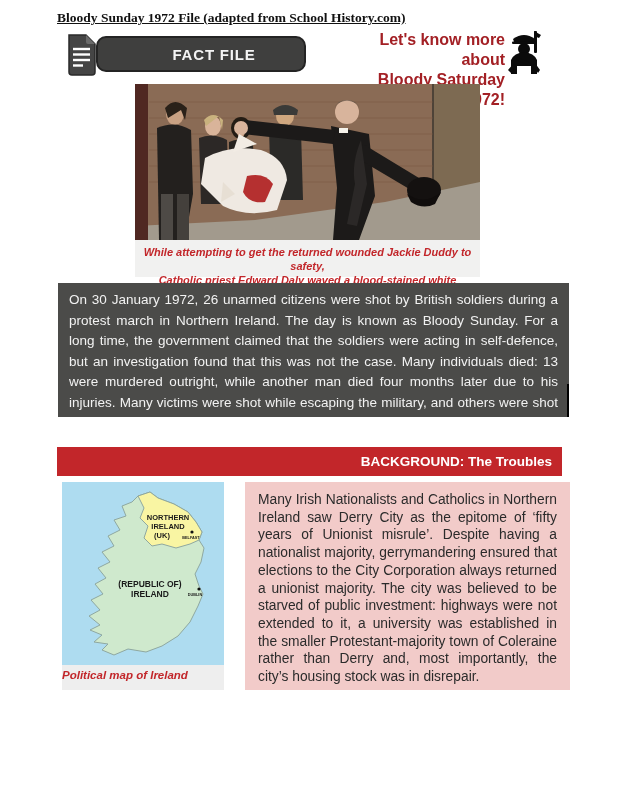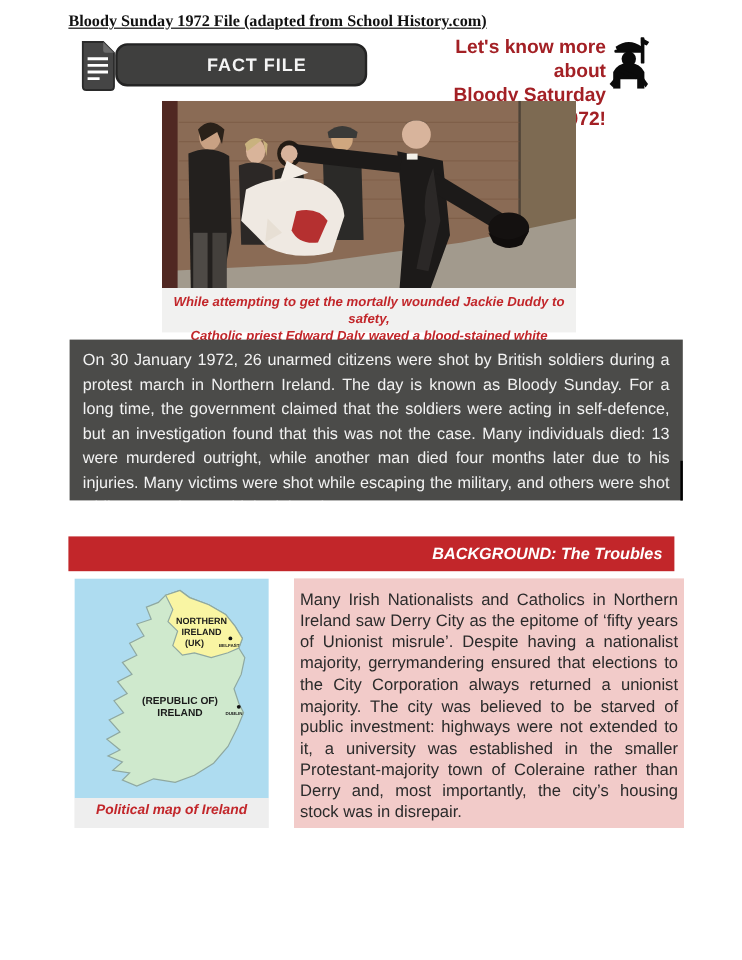--- a/index.html
+++ b/index.html
@@ -49,35 +49,35 @@
   .intro-shadow{
     position:absolute;right:-4px;bottom:-7px;width:6px;height:40px;background:#000;
   }
   
   .section-banner{
     position:absolute;left:57px;top:447px;width:505px;height:29px;
     background:var(--accent-red,#c2262a);box-sizing:border-box;
     display:flex;align-items:center;justify-content:flex-end;padding-right:10px;
   }
   .section-banner span{
-    color:#fff;font-weight:bold;font-style:italic;font-size:13.5px;
+    color:#fff;font-weight:bold;font-size:13.5px;
   }
   
   .map-fig{position:absolute;left:62px;top:482px;width:162px;height:208px;}
   .map-fig svg{display:block;}
   .map-caption{
     width:162px;height:25px;background:#eeeeee;box-sizing:border-box;padding-top:4px;
-    text-align:center;font-weight:bold;font-style:italic;font-size:11.5px;
+    font-weight:bold;font-style:italic;font-size:11.5px;
     color:var(--caption-red,#b22226);
   }
   
   .bg-block{
     position:absolute;left:245px;top:482px;width:325px;height:208px;
     background:var(--pink-block,#f2cbc9);box-sizing:border-box;
-    padding:9px 5px;overflow:hidden;
+    padding:9px 13px;overflow:hidden;
   }
   .bg-block p{
     margin:0;color:#2b2b2b;font-size:13.8px;line-height:17.7px;text-align:justify;
   }
 </style>
 </head>
 <body>
 
 <div class="page">
 
@@ -167,21 +167,21 @@
         <path d="M104 50 L122 60 L98 68 Z" fill="#f2ece4"></path>
         <path d="M228 60 L284 94 L276 106 L222 74 Z" fill="#1c1a19"></path>
         <ellipse cx="289" cy="106" rx="17" ry="13" fill="#141110"></ellipse>
         <path d="M272 110 Q290 122 306 108 L300 120 Q288 126 276 118 Z" fill="#100d0c"></path>
         <path d="M226 56 Q216 80 220 100 L212 140 L222 142 L232 100 Z" fill="#363230" opacity="0.6"></path>
       </g>
     </svg>
   </div>
 
   <div class="photo-caption">
-    <div>While attempting to get the mortally wounded Jackie Duddy to safety,</div>
+    <div>While attempting to get the returned wounded Jackie Duddy to safety,</div>
     <div>Catholic priest Edward Daly waved a blood-stained white handkerchief</div>
   </div>
 
   <div class="intro-block">
     <p>On 30 January 1972, 26 unarmed citizens were shot by British soldiers during a protest march in Northern Ireland. The day is known as Bloody Sunday. For a long time, the government claimed that the soldiers were acting in self-defence, but an investigation found that this was not the case. Many individuals died: 13 were murdered outright, while another man died four months later due to his injuries. Many victims were shot while escaping the military, and others were shot while attempting to aid the injured.</p>
     <div class="intro-shadow"></div>
   </div>
 
   <div class="section-banner">
     <span>BACKGROUND: The Troubles</span>

